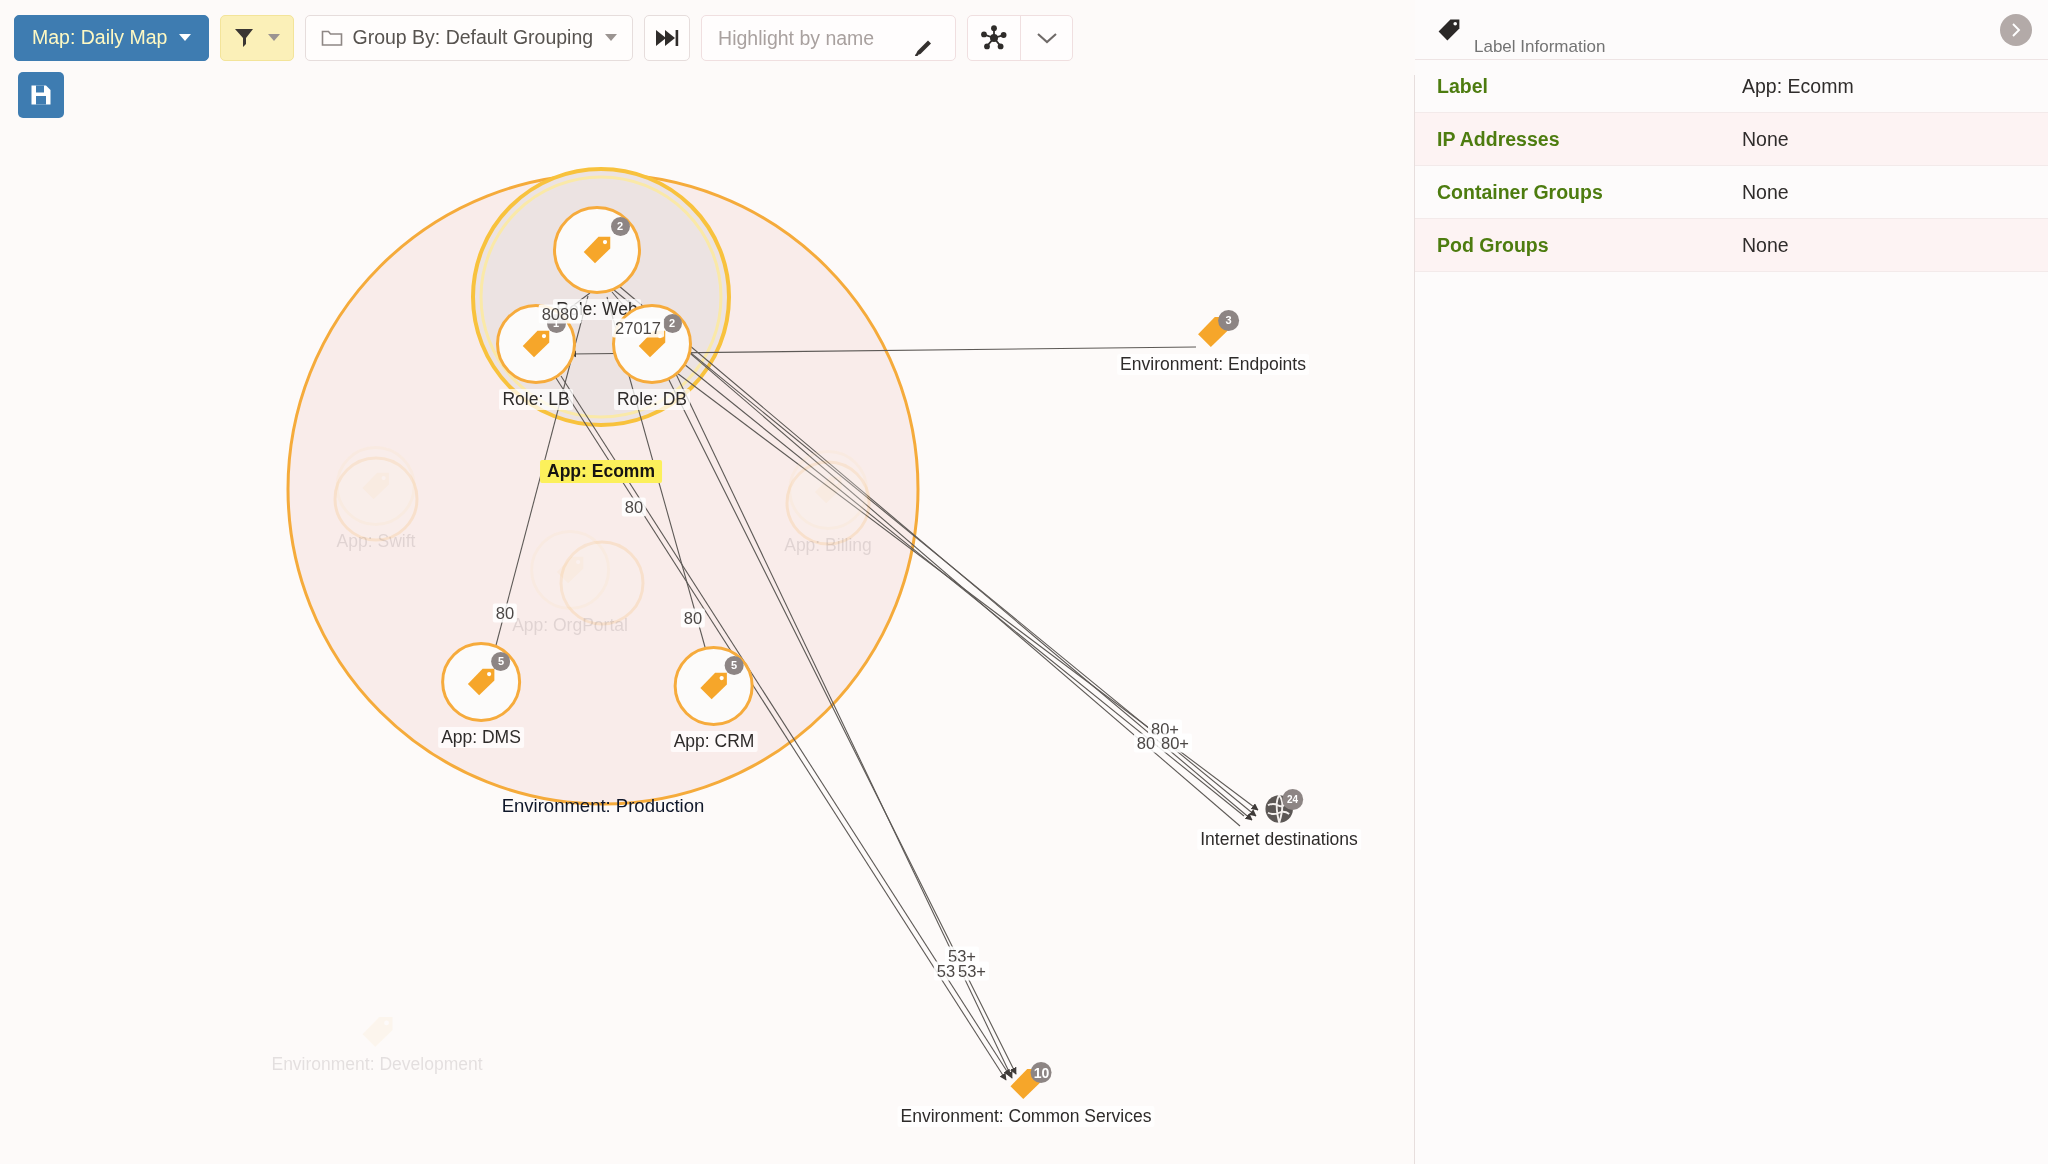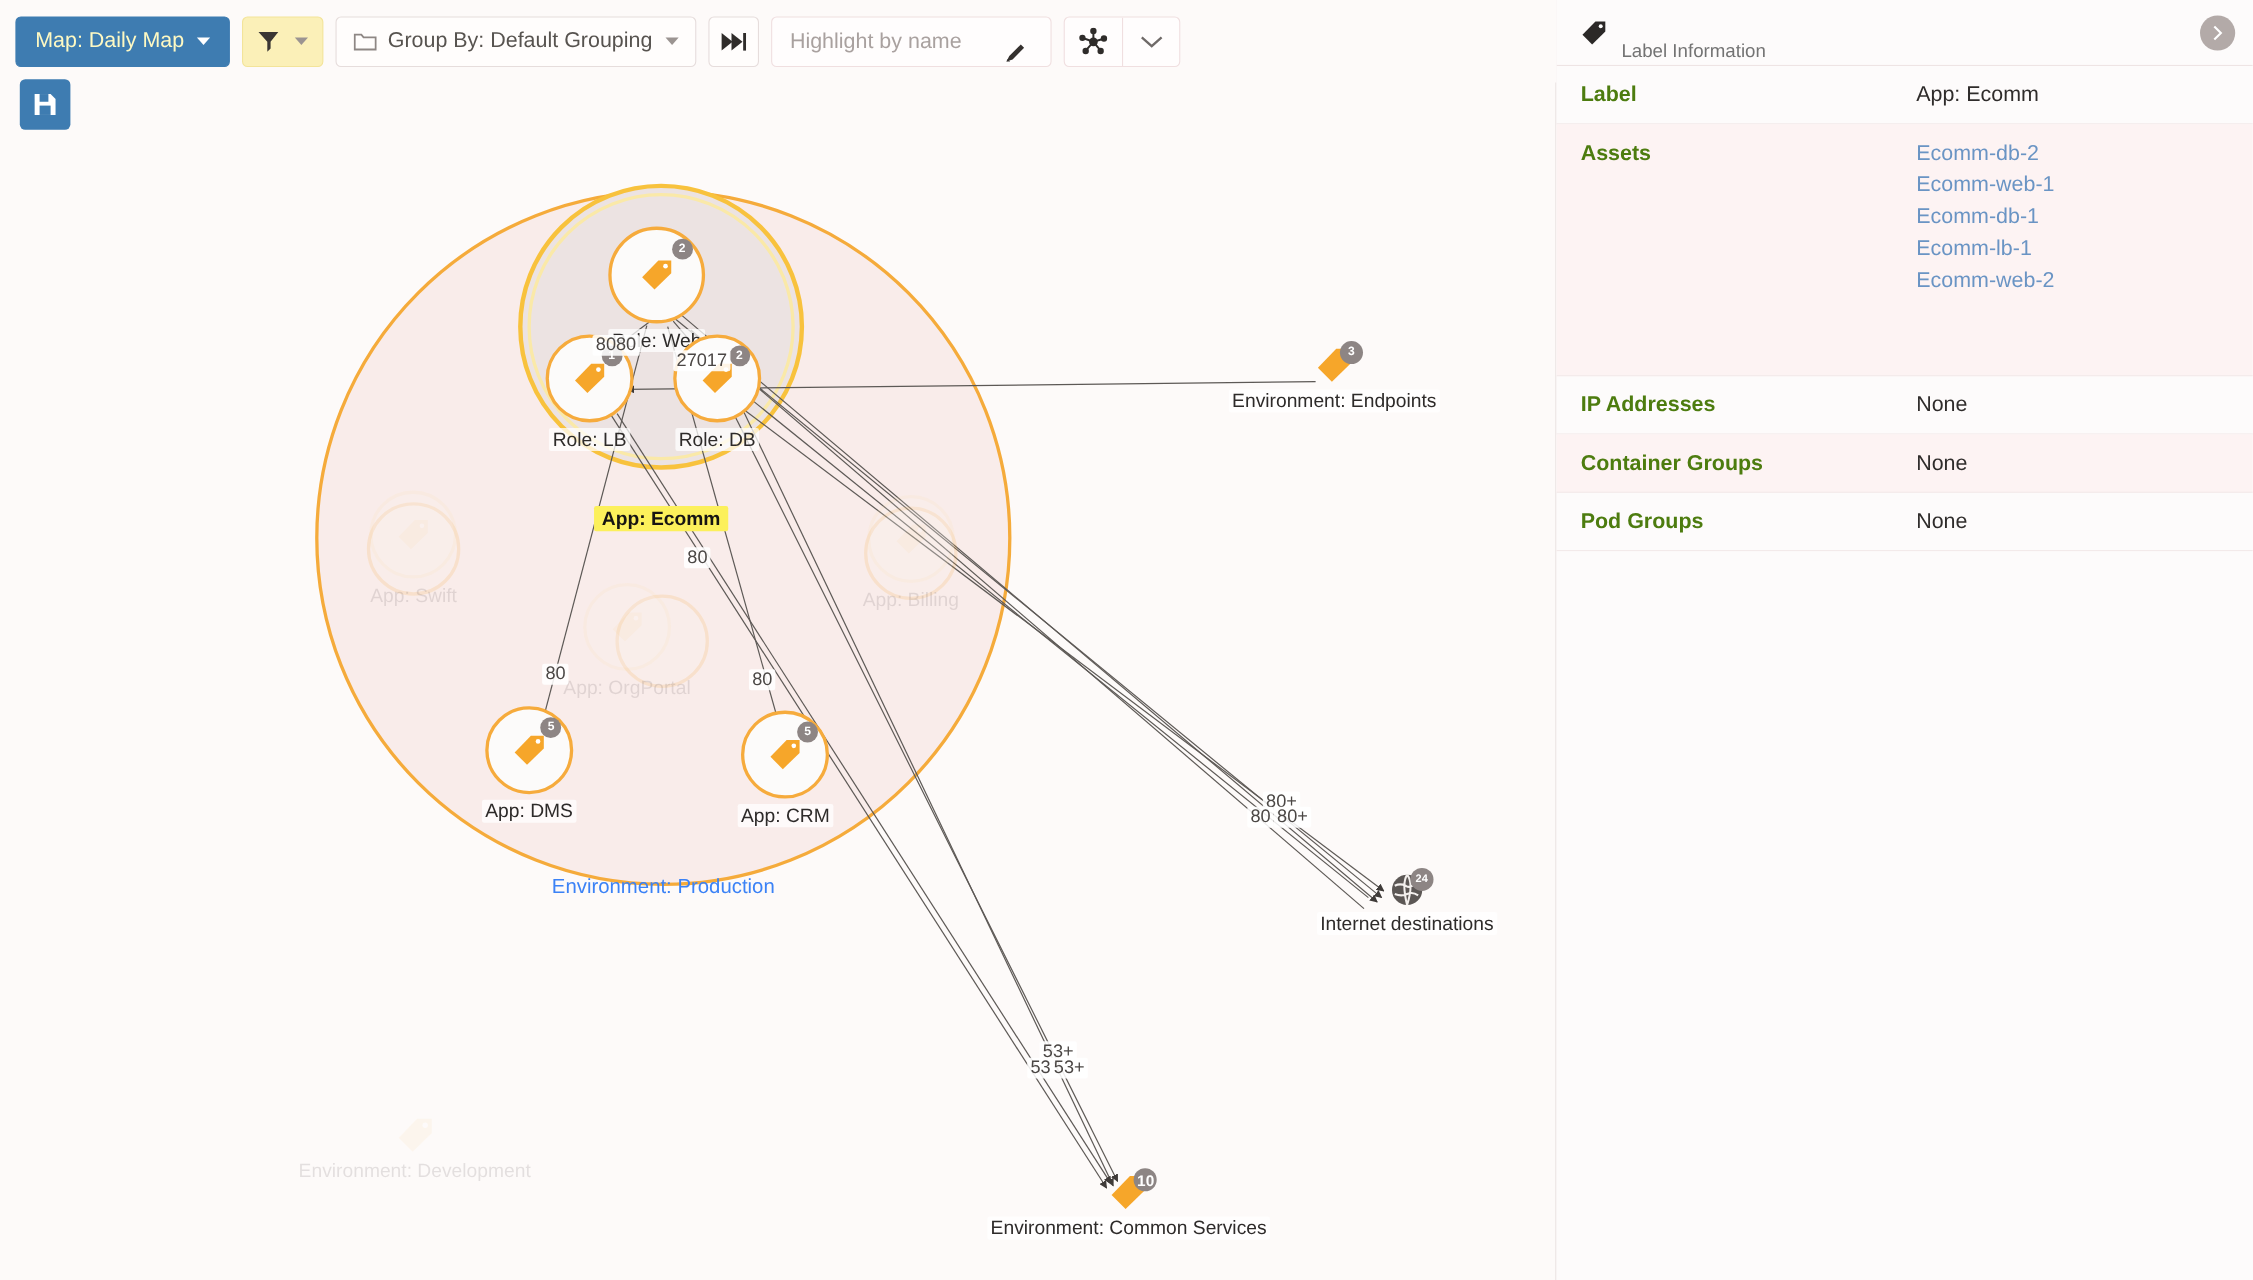--- a/index.html
+++ b/index.html
@@ -197,21 +197,21 @@
     padding: 0 3px;
     border-radius: 2px;
     white-space: nowrap;
     pointer-events: none;
   }
 
   .group-label {
     position: absolute;
     transform: translate(-50%, -50%);
     font-size: 18.5px;
-    color: #3b82f6;
+    color: #0f172a;
     white-space: nowrap;
   }
 
   
   #info-pane {
     position: relative;
     width: 633px;
     height: 1164px;
     background: #fdfbfb;
   }
@@ -542,30 +542,20 @@
         <svg width="16" height="16" viewBox="0 0 16 16">
           <path d="M5 2 L11 8 L5 14" fill="none" stroke="#ffffff" stroke-width="1.9"></path>
         </svg>
       </div>
     </div>
     <div id="info-rows">
         <div class="info-row">
           <div class="info-key">Label</div>
           <div class="info-val">App: Ecomm</div>
         </div>
-        <div class="info-row assets">
-          <div class="info-key">Assets</div>
-          <div class="info-val">
-            <span class="asset-link">Ecomm-db-2</span>
-            <span class="asset-link">Ecomm-web-1</span>
-            <span class="asset-link">Ecomm-db-1</span>
-            <span class="asset-link">Ecomm-lb-1</span>
-            <span class="asset-link">Ecomm-web-2</span>
-          </div>
-        </div>
         <div class="info-row">
           <div class="info-key">IP Addresses</div>
           <div class="info-val">None</div>
         </div>
         <div class="info-row">
           <div class="info-key">Container Groups</div>
           <div class="info-val">None</div>
         </div>
         <div class="info-row">
           <div class="info-key">Pod Groups</div>

